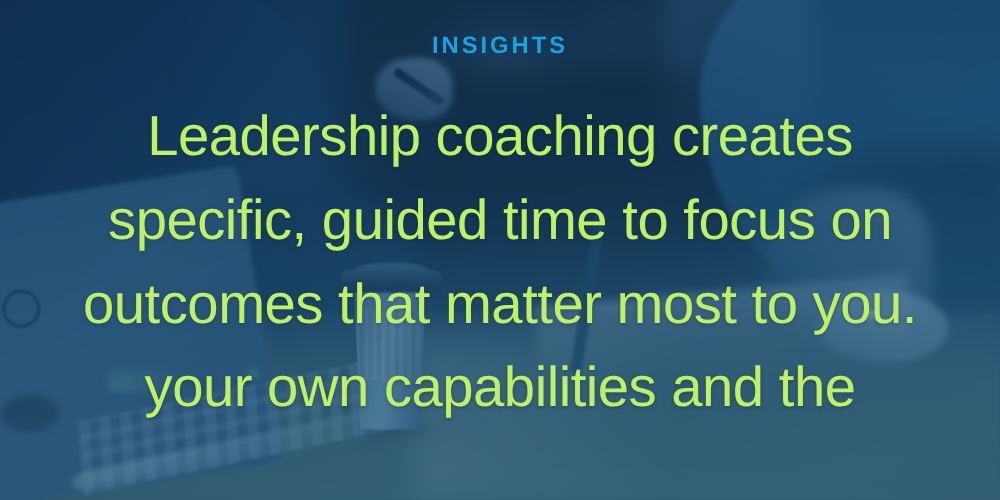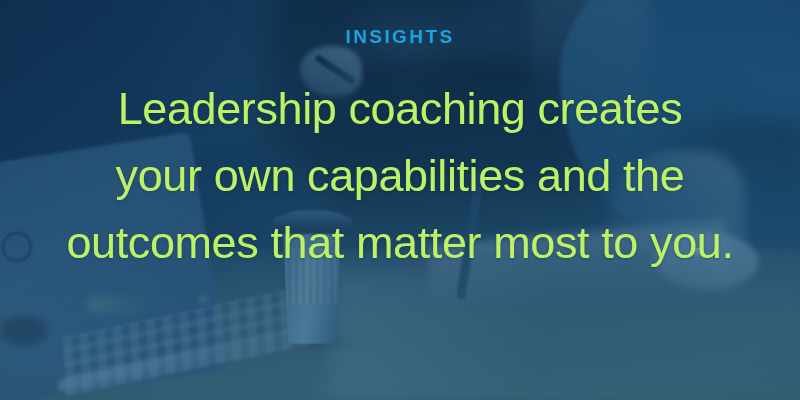--- a/index.html
+++ b/index.html
@@ -339,18 +339,19 @@
 
     <div class="overlay-duotone"></div>
     <div class="overlay-tint"></div>
     <div class="overlay-vignette"></div>
   </div>
 
   <div class="content">
     <div class="eyebrow">INSIGHTS</div>
     <div class="quote">
       <span class="ln">Leadership coaching creates</span>
+      <span class="ln">specific, guided time to focus on</span>
+      <span class="ln">outcomes that matter most to you.</span>
       <span class="ln">your own capabilities and the</span>
-      <span class="ln">outcomes that matter most to you.</span>
     </div>
   </div>
 
 </div>
 
 </body></html>

